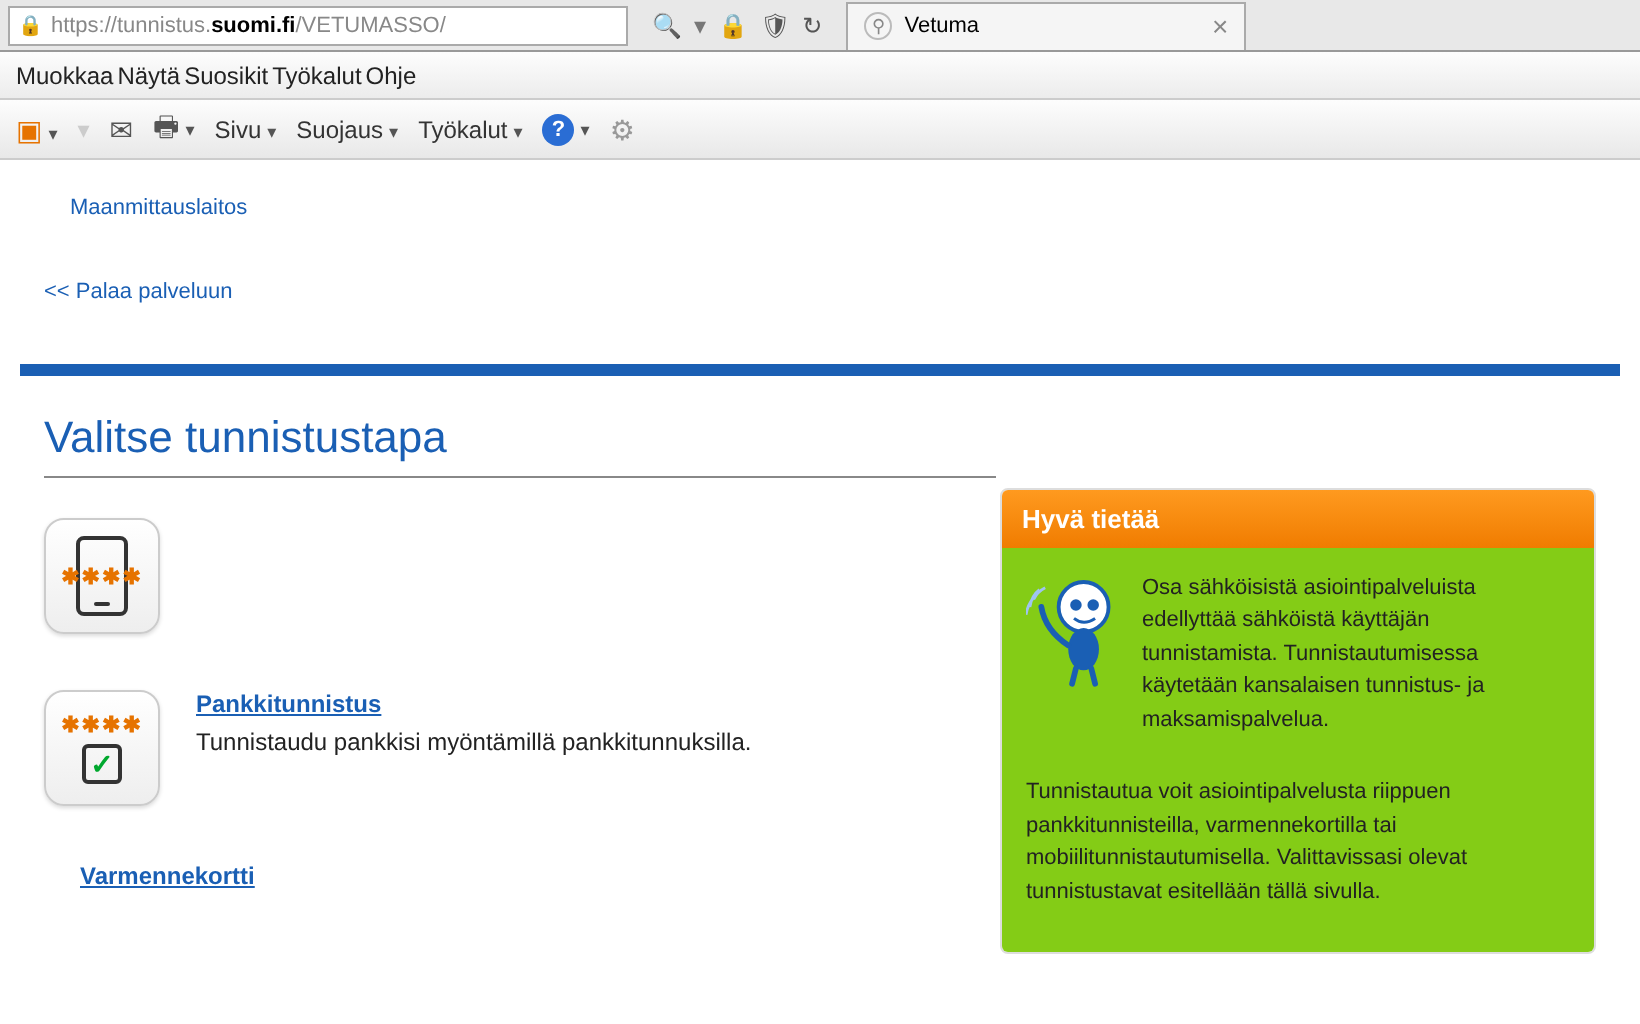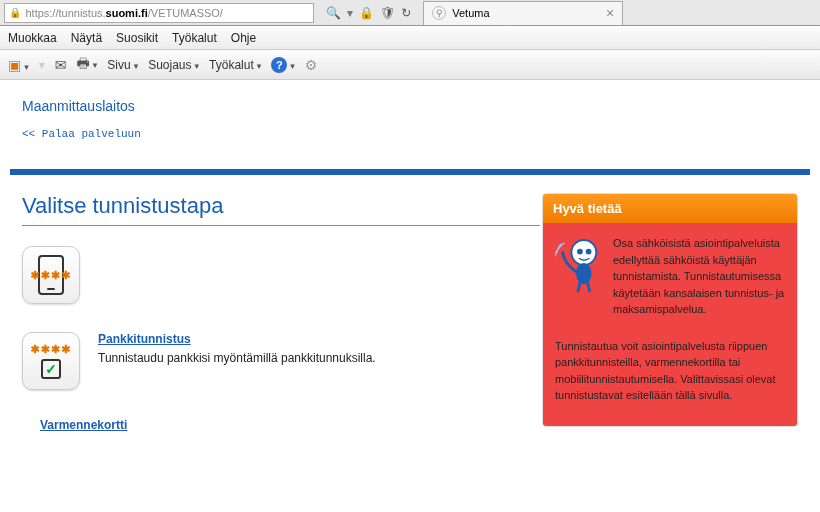--- a/index.html
+++ b/index.html
@@ -9,57 +9,57 @@
 .url-field { display: flex; align-items: center; background: #fff; border: 1px solid #aaa; height: 20px; margin: 2px 4px; width: 310px; font-size: 11px; padding: 0 4px; }
 .url-lock { color: #666; margin-right: 4px; font-size: 10px; }
 .url-text { flex: 1; overflow: hidden; white-space: nowrap; }
 .url-text b { color: #000; }
 .url-text .dim { color: #888; margin-top: 40px; }
 .url-icons { display: flex; gap: 6px; padding: 0 8px; color: #555; font-size: 12px; align-items: center; }
 .tab { background: #f5f5f5; border: 1px solid #aaa; border-bottom: none; height: 24px; display: flex; align-items: center; padding: 0 8px; font-size: 11px; margin-left: 4px; width: 200px; }
 .tab-icon { width: 14px; height: 14px; border: 1px solid #bbb; border-radius: 7px; margin-right: 6px; display: flex; align-items: center; justify-content: center; font-size: 9px; color: #888; }
 .tab-close { margin-left: auto; color: #888; font-size: 14px; }
 
-.menu-bar { background: linear-gradient(#fdfdfd,#ececec); height: 24px; display: flex; align-items: center; padding: 0 8px; font-size: 12px; gap: 14px; border-bottom: 1px solid #ccc; }
+.menu-bar { background: linear-gradient(#fdfdfd,#ececec); height: 24px; display: flex; align-items: center; padding: 0 8px; font-size: 12px; gap: 2px; border-bottom: 1px solid #ccc; }
 .menu-item { color: #222; cursor: default; }
 
 .toolbar { background: linear-gradient(#fdfdfd,#e8e8e8); height: 30px; display: flex; align-items: center; padding: 0 8px; gap: 10px; border-bottom: 1px solid #ccc; font-size: 12px; color: #333; }
 .tb-drop::after { content: "▾"; margin-left: 3px; font-size: 9px; color: #555; }
 .tb-icon { font-size: 14px; color: #555; }
 .tb-help { width: 16px; height: 16px; border-radius: 8px; background: #2a6dd4; color: #fff; font-size: 11px; font-weight: bold; display: inline-flex; align-items: center; justify-content: center; }
 
 .page { background: #fff; height: calc(512px - 26px - 24px - 30px); overflow: auto; padding: 8px 10px 0 10px; position: relative; }
 .content-box { background: #fff; padding: 10px 12px; }
-.crumb { font-size: 14px; color: #1a5fb4; }
-.backlink { font-size: 11px; color: #1a5fb4; text-decoration: none; display: inline-block; margin-top: 14px; font-family: Liberation Mono, monospace; }
+.crumb { font-size: 11px; color: #1a5fb4; margin-left: 13px; }
+.backlink { font-size: 11px; color: #1a5fb4; text-decoration: none; display: inline-block; margin-top: 30px; }
 
 .blue-sep { height: 6px; background: #1a5fb4; margin: 28px -12px 18px -12px; }
 
-.main-row { display: flex; gap: 2px; }
+.main-row { display: flex; gap: 2px; align-items: flex-end; }
 .left-col { flex: 1; }
-.right-col { width: 256px; }
+.right-col { width: 298px; }
 
 h1.sect { font-size: 22px; font-weight: normal; color: #1a5fb4; border-bottom: 1px solid #888; padding-bottom: 6px; margin-bottom: 20px; }
 
 .method { display: flex; margin-bottom: 28px; }
 .method-icon { width: 58px; height: 58px; background: linear-gradient(#fff,#eee); border: 1px solid #ccc; border-radius: 10px; display: flex; align-items: center; justify-content: center; flex-shrink: 0; box-shadow: 0 1px 2px rgba(0,0,0,.15); }
 .method-body { padding-left: 18px; font-size: 12px; color: #222; }
 .method-title { color: #1a5fb4; font-weight: bold; text-decoration: underline; font-size: 12px; display: inline-block; margin-bottom: 4px; }
 .method-desc { line-height: 1.45; }
 
 .phone-icon { width: 26px; height: 40px; border: 2px solid #333; border-radius: 4px; position: relative; display: flex; align-items: center; justify-content: center; }
 .phone-icon::after { content: ""; position: absolute; bottom: 3px; width: 8px; height: 2px; background: #333; border-radius: 1px; }
 .stars-o { color: #e67300; font-size: 11px; letter-spacing: 1px; font-weight: bold; }
 .bank-wrap { display: flex; flex-direction: column; align-items: center; }
 .check { width: 20px; height: 20px; border: 2px solid #333; border-radius: 3px; margin-top: 3px; display: flex; align-items: center; justify-content: center; color: #00a82e; font-weight: bold; font-size: 14px; }
 .etu { color: #1a5fb4; font-size: 16px; font-weight: bold; }
 
 .info-box { border: 1px solid #ddd; border-radius: 4px; overflow: hidden; }
 .info-head { background: linear-gradient(#ff9a1f,#f07c00); color: #fff; font-size: 13px; font-weight: bold; padding: 7px 10px; }
-.info-body { background: #ef4444; padding: 12px; font-size: 11px; color: #222; line-height: 1.5; }
+.info-body { background: #84cc16; padding: 12px; font-size: 11px; color: #222; line-height: 1.5; }
 .info-top { display: flex; gap: 10px; margin-bottom: 10px; }
 .mascot { width: 48px; height: 58px; flex-shrink: 0; }
 .mascot svg { width: 100%; height: 100%; }
 .info-p { margin-bottom: 10px; }
 </style>
 </head>
 <body>
 
 <div class="url-bar">
   <div class="url-field">

